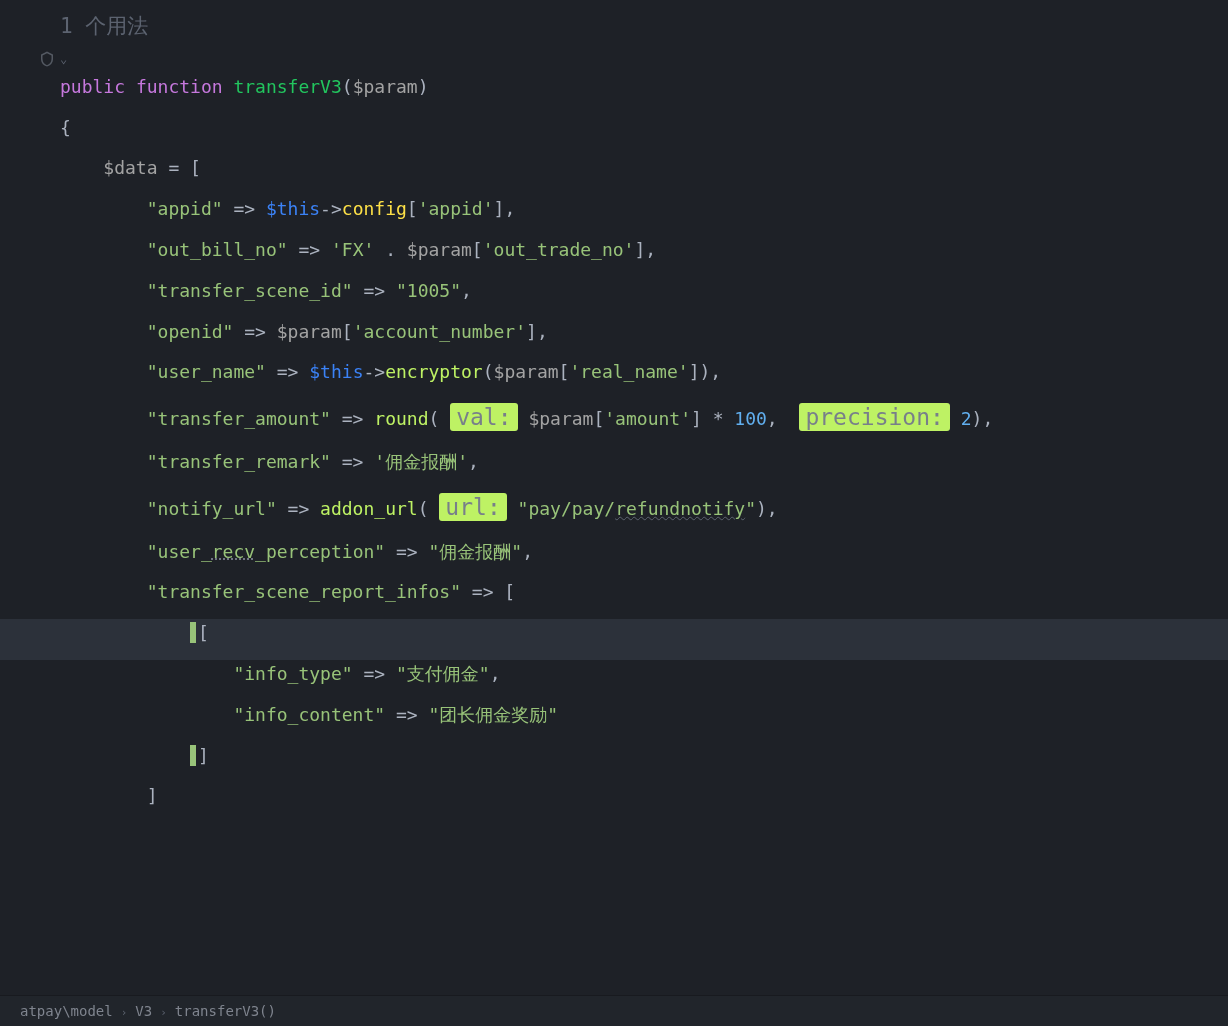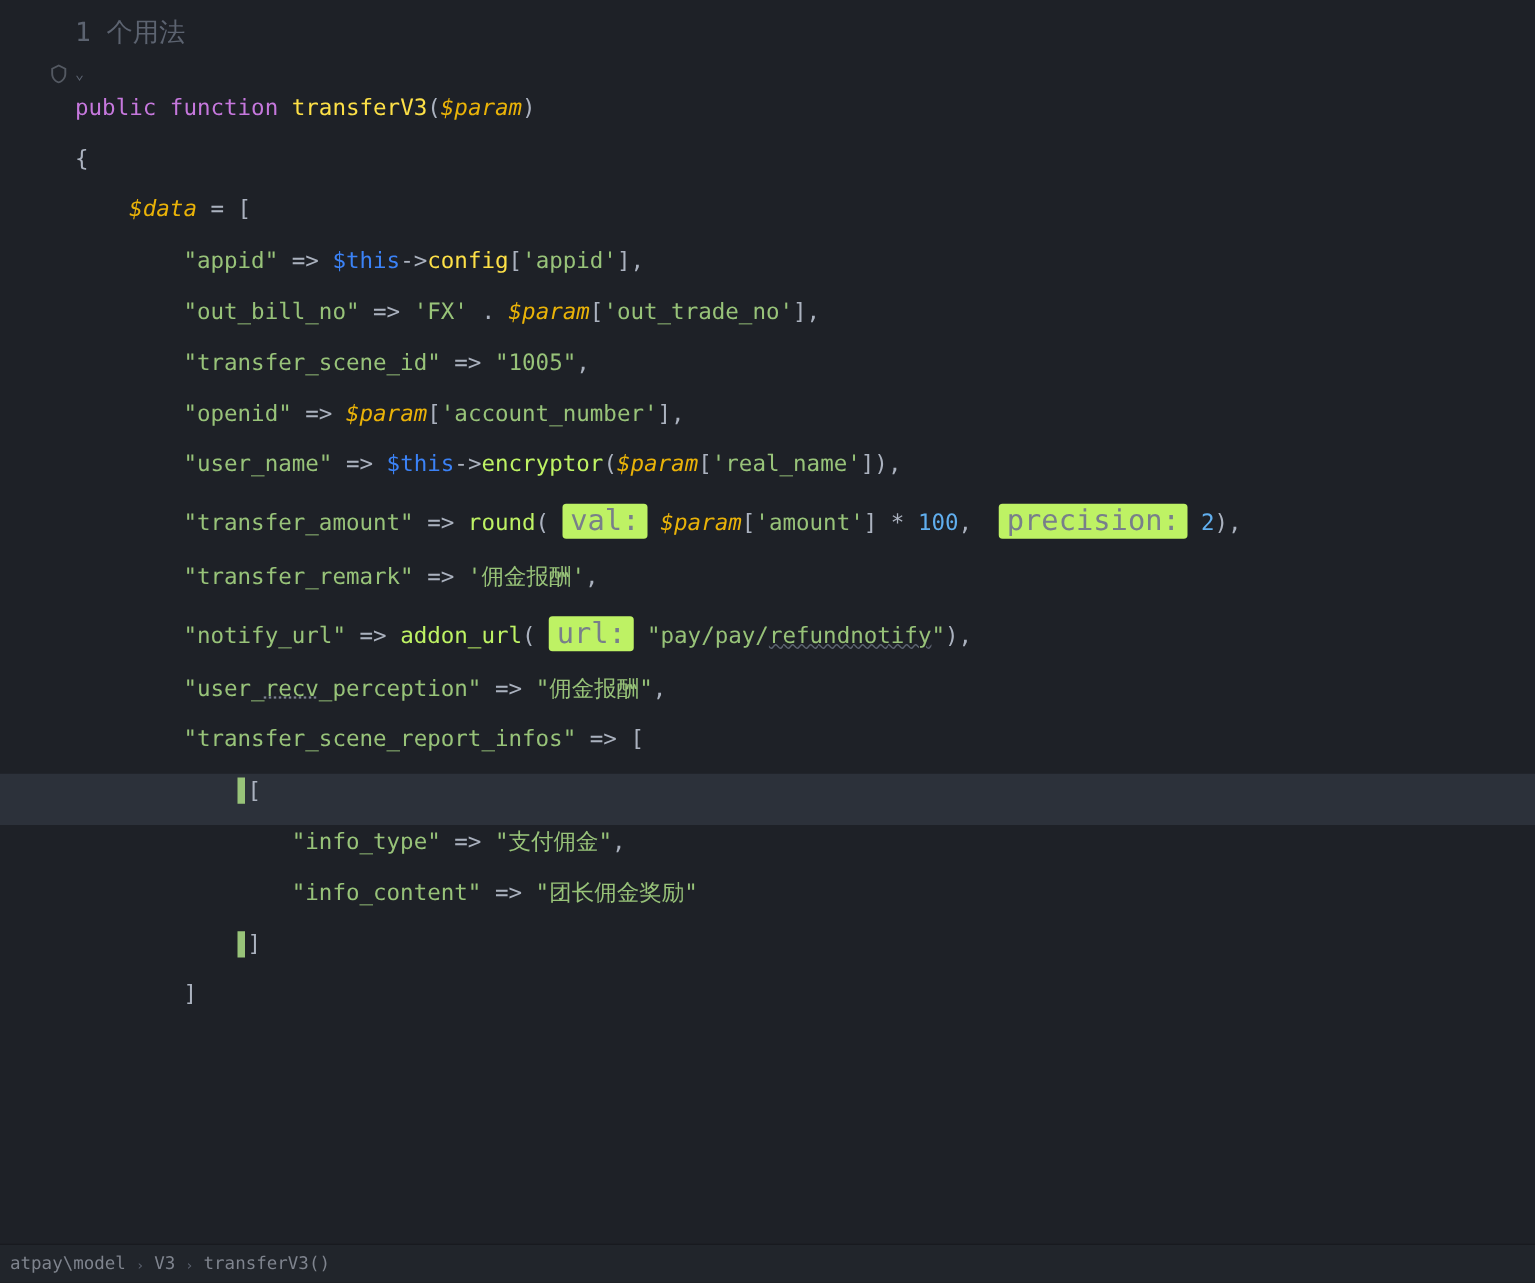--- a/index.html
+++ b/index.html
@@ -37,23 +37,23 @@
     gap: 4px;
   }
   .gutter-icon svg { opacity: 0.6; }
   .chevron {
     font-size: 12px;
     color: #5c6370;
   }
   
   
   .keyword { color: #c678dd; text-align: center; }
-  .function-def { color: #fde047; }
+  .function-def { color: #22c55e; }
   .function-call { color: #bef264; text-align: center; }
-  .variable { color: #eab308; font-style: italic; }
+  .variable { color: #a3a3a3; }
   .this { color: #3b82f6; }
   .arrow { color: #abb2bf; }
   .property { color: #fde047; }
   .string { color: #98c379; }
   .number { color: #61afef; }
   .punct { color: #abb2bf; }
   .operator { color: #abb2bf; }
   .param-hint {
     color: #787f8a;
     background: #bef264;
@@ -81,21 +81,21 @@
   }
   
   .breadcrumb {
     position: absolute;
     bottom: 0;
     left: 0;
     right: 0;
     background: #21252b;
     color: #7f848e;
     font-size: 14px;
-    padding: 4px 8px;
+    padding: 4px 20px;
     display: flex;
     align-items: flex-end;
     gap: 8px;
     border-top: 1px solid #181a1f;
   }
   .breadcrumb-sep {
     color: #5c6370;
     font-size: 11px;
   }
 </style>

